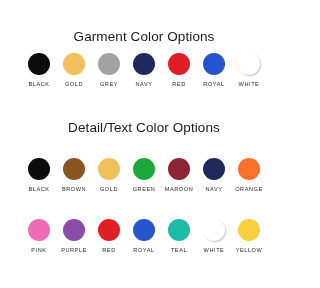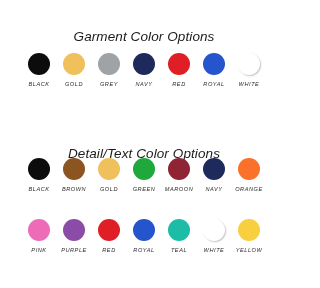--- a/index.html
+++ b/index.html
@@ -13,35 +13,34 @@
     background: #ffffff;
     font-family: "Liberation Sans", sans-serif;
     overflow: hidden;
   }
   .page {
     position: relative;
     width: 288px;
     height: 288px;
     background: #ffffff;
     box-sizing: border-box;
-    font-style: italic;
   }
 
   
   .section-title {
     text-align: center;
     color: #1b1b1b;
     font-size: 13.5px;
     font-weight: 400;
     letter-spacing: 0.1px;
     line-height: 1;
     white-space: nowrap;
   }
   #garment-title { position: absolute; top: 19px; left: 0; width: 288px; }
-  #detail-title  { position: absolute; top: 136px; left: 0; width: 288px; }
+  #detail-title  { position: absolute; top: 110px; left: 0; width: 288px; }
 
   
   .swatch-row {
     position: absolute;
     left: 0;
     width: 288px;
     display: flex;
     justify-content: center;
     align-items: flex-start;
   }

